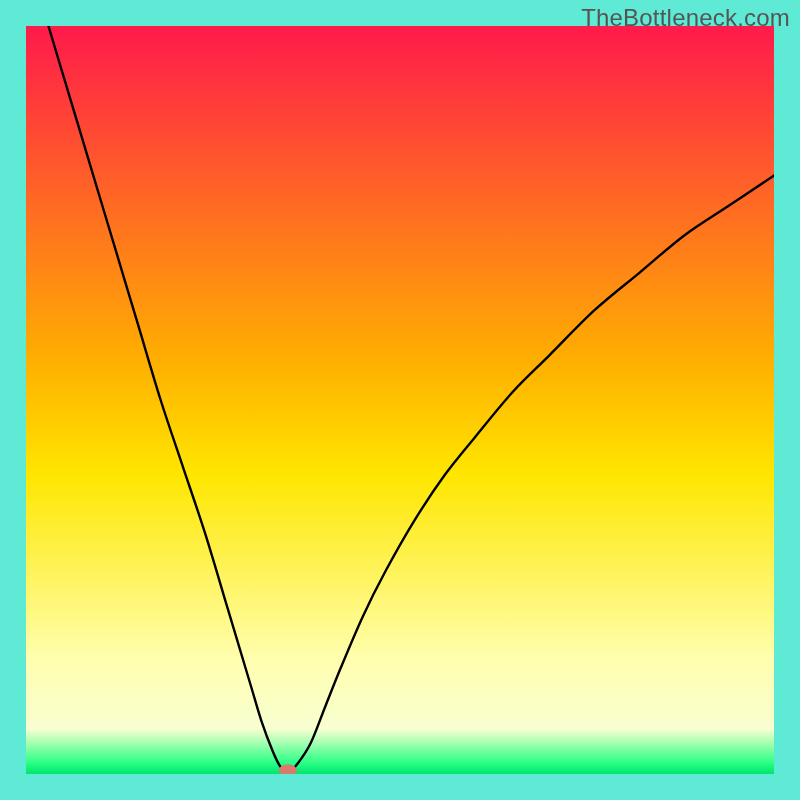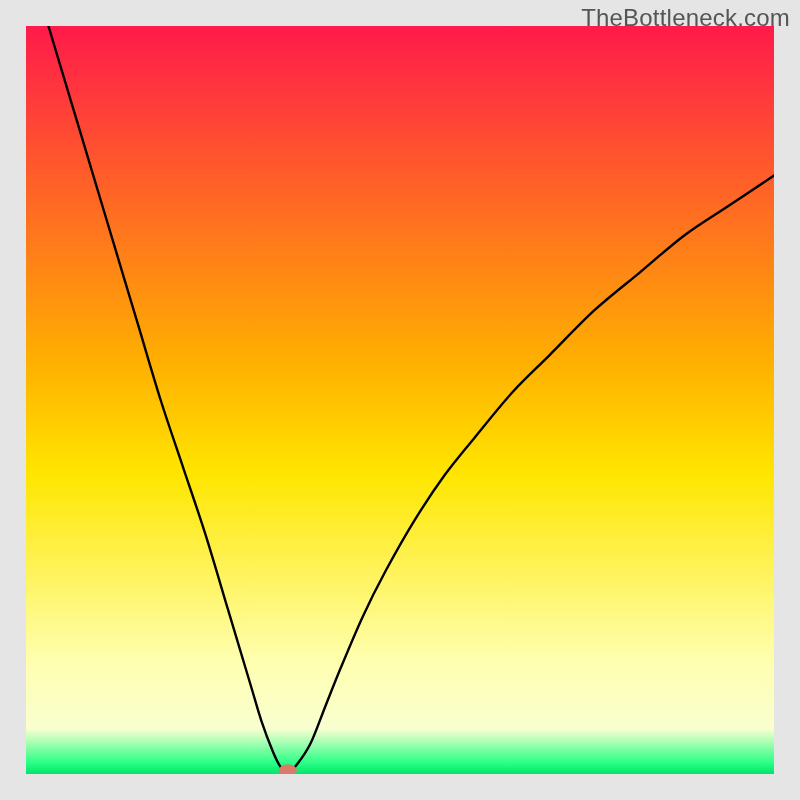--- a/index.html
+++ b/index.html
@@ -1,20 +1,20 @@
 <!DOCTYPE html>
 <html><head>
 <meta charset="utf-8">
 <style>
   * { margin: 0; padding: 0; box-sizing: border-box; }
   html, body { width: 800px; height: 800px; overflow: hidden; background: #000; font-family: Arial, Helvetica, sans-serif; }
   .outer {
     width: 800px;
     height: 800px;
-    background: #e5e5e5;
+    background: #5eead4;
     position: relative;
   }
   .plot {
     position: absolute;
     left: 26px;
     top: 26px;
     width: 748px;
     height: 748px;
     overflow: hidden;
   }

